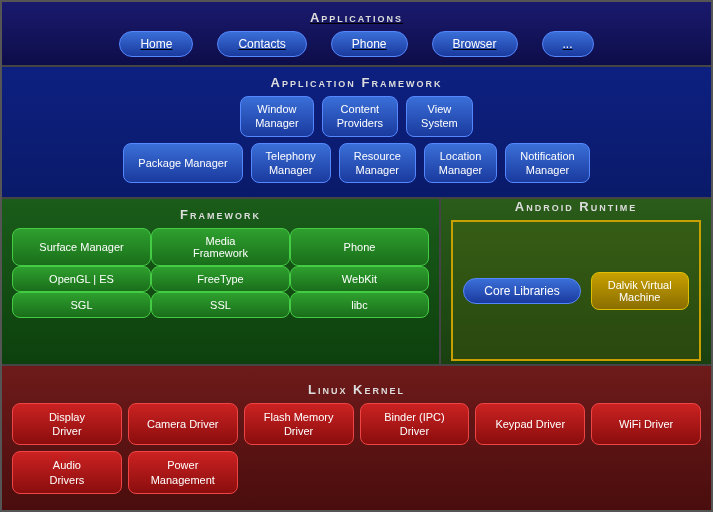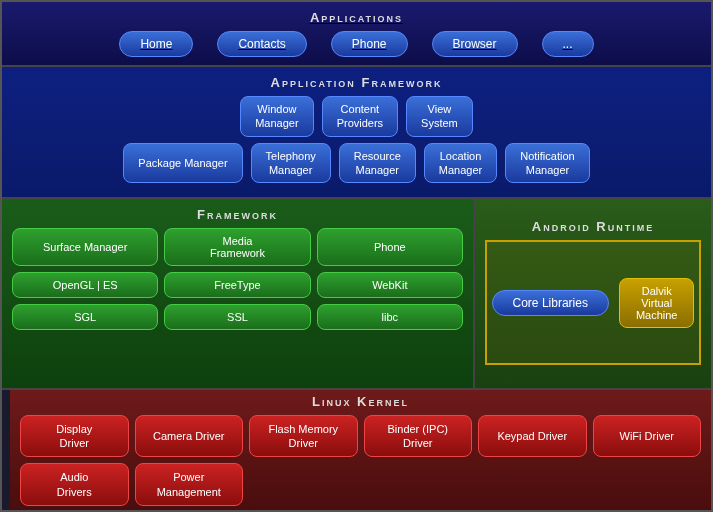--- a/index.html
+++ b/index.html
@@ -82,22 +82,22 @@
 
     .layer-libraries {
       background: linear-gradient(180deg, #1a5c1a 0%, #0d400d 100%);
       flex: 1;
       padding: 8px 10px;
       border-right: 2px solid #444;
     }
 
     .layer-runtime {
       background: linear-gradient(180deg, #2a5c1a 0%, #1a4010 100%);
-      width: 236px;
-      padding: 20px 10px;
+      width: 270px;
+      padding: 0 10px;
     }
 
     .runtime-inner {
       border: 2px solid #c8a000;
       height: calc(100% - 24px);
       margin-top: 4px;
       display: flex;
       align-items: center;
       justify-content: center;
       gap: 10px;
@@ -124,30 +124,28 @@
       border-radius: 8px;
       padding: 6px 16px;
       font-size: 11px;
       cursor: pointer;
       text-align: center;
     }
 
     .lib-grid {
       display: grid;
       grid-template-columns: repeat(3, 1fr);
-      gap: 6px;
       margin-top: 6px;
     }
 
     
     .layer-kernel {
       background: linear-gradient(180deg, #6e1a1a 0%, #4a0d0d 100%);
-      padding: 4px 10px;
+      padding: 16px 10px;
       flex-shrink: 0;
-      margin-left: 8px;
     }
 
     .kernel-grid {
       display: grid;
       grid-template-columns: repeat(6, 1fr);
       gap: 6px;
       margin-top: 6px;
     }
 
     .btn-red {

